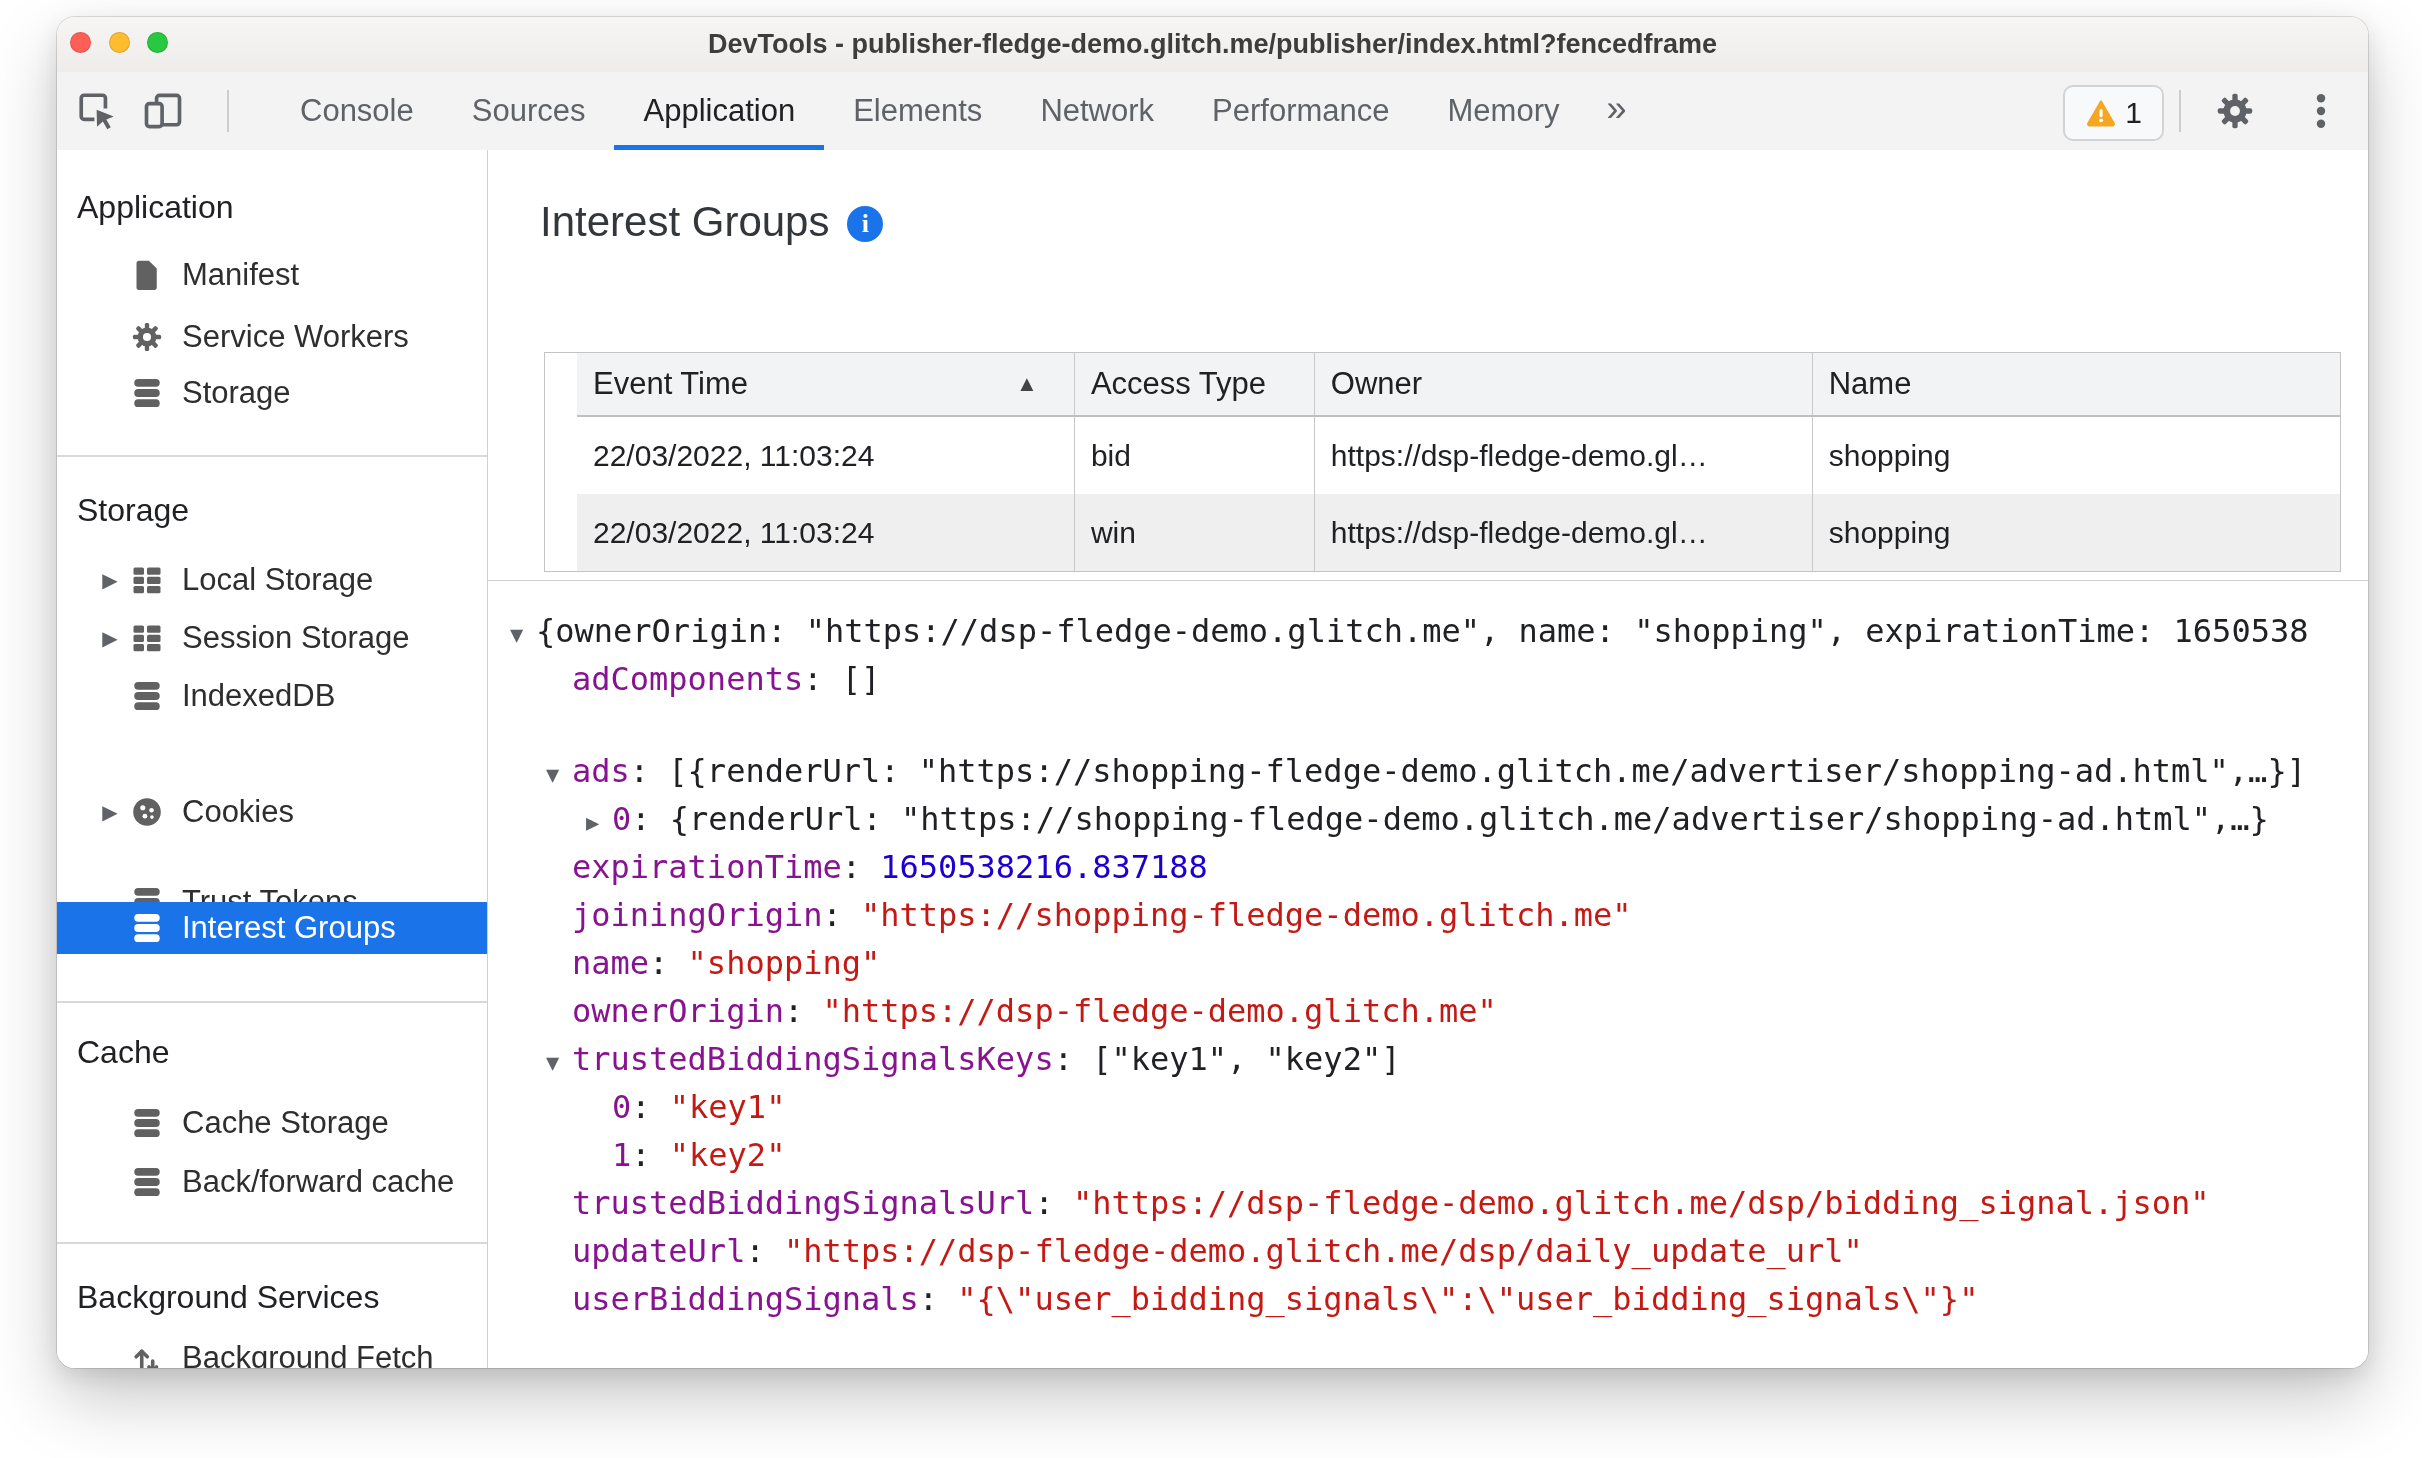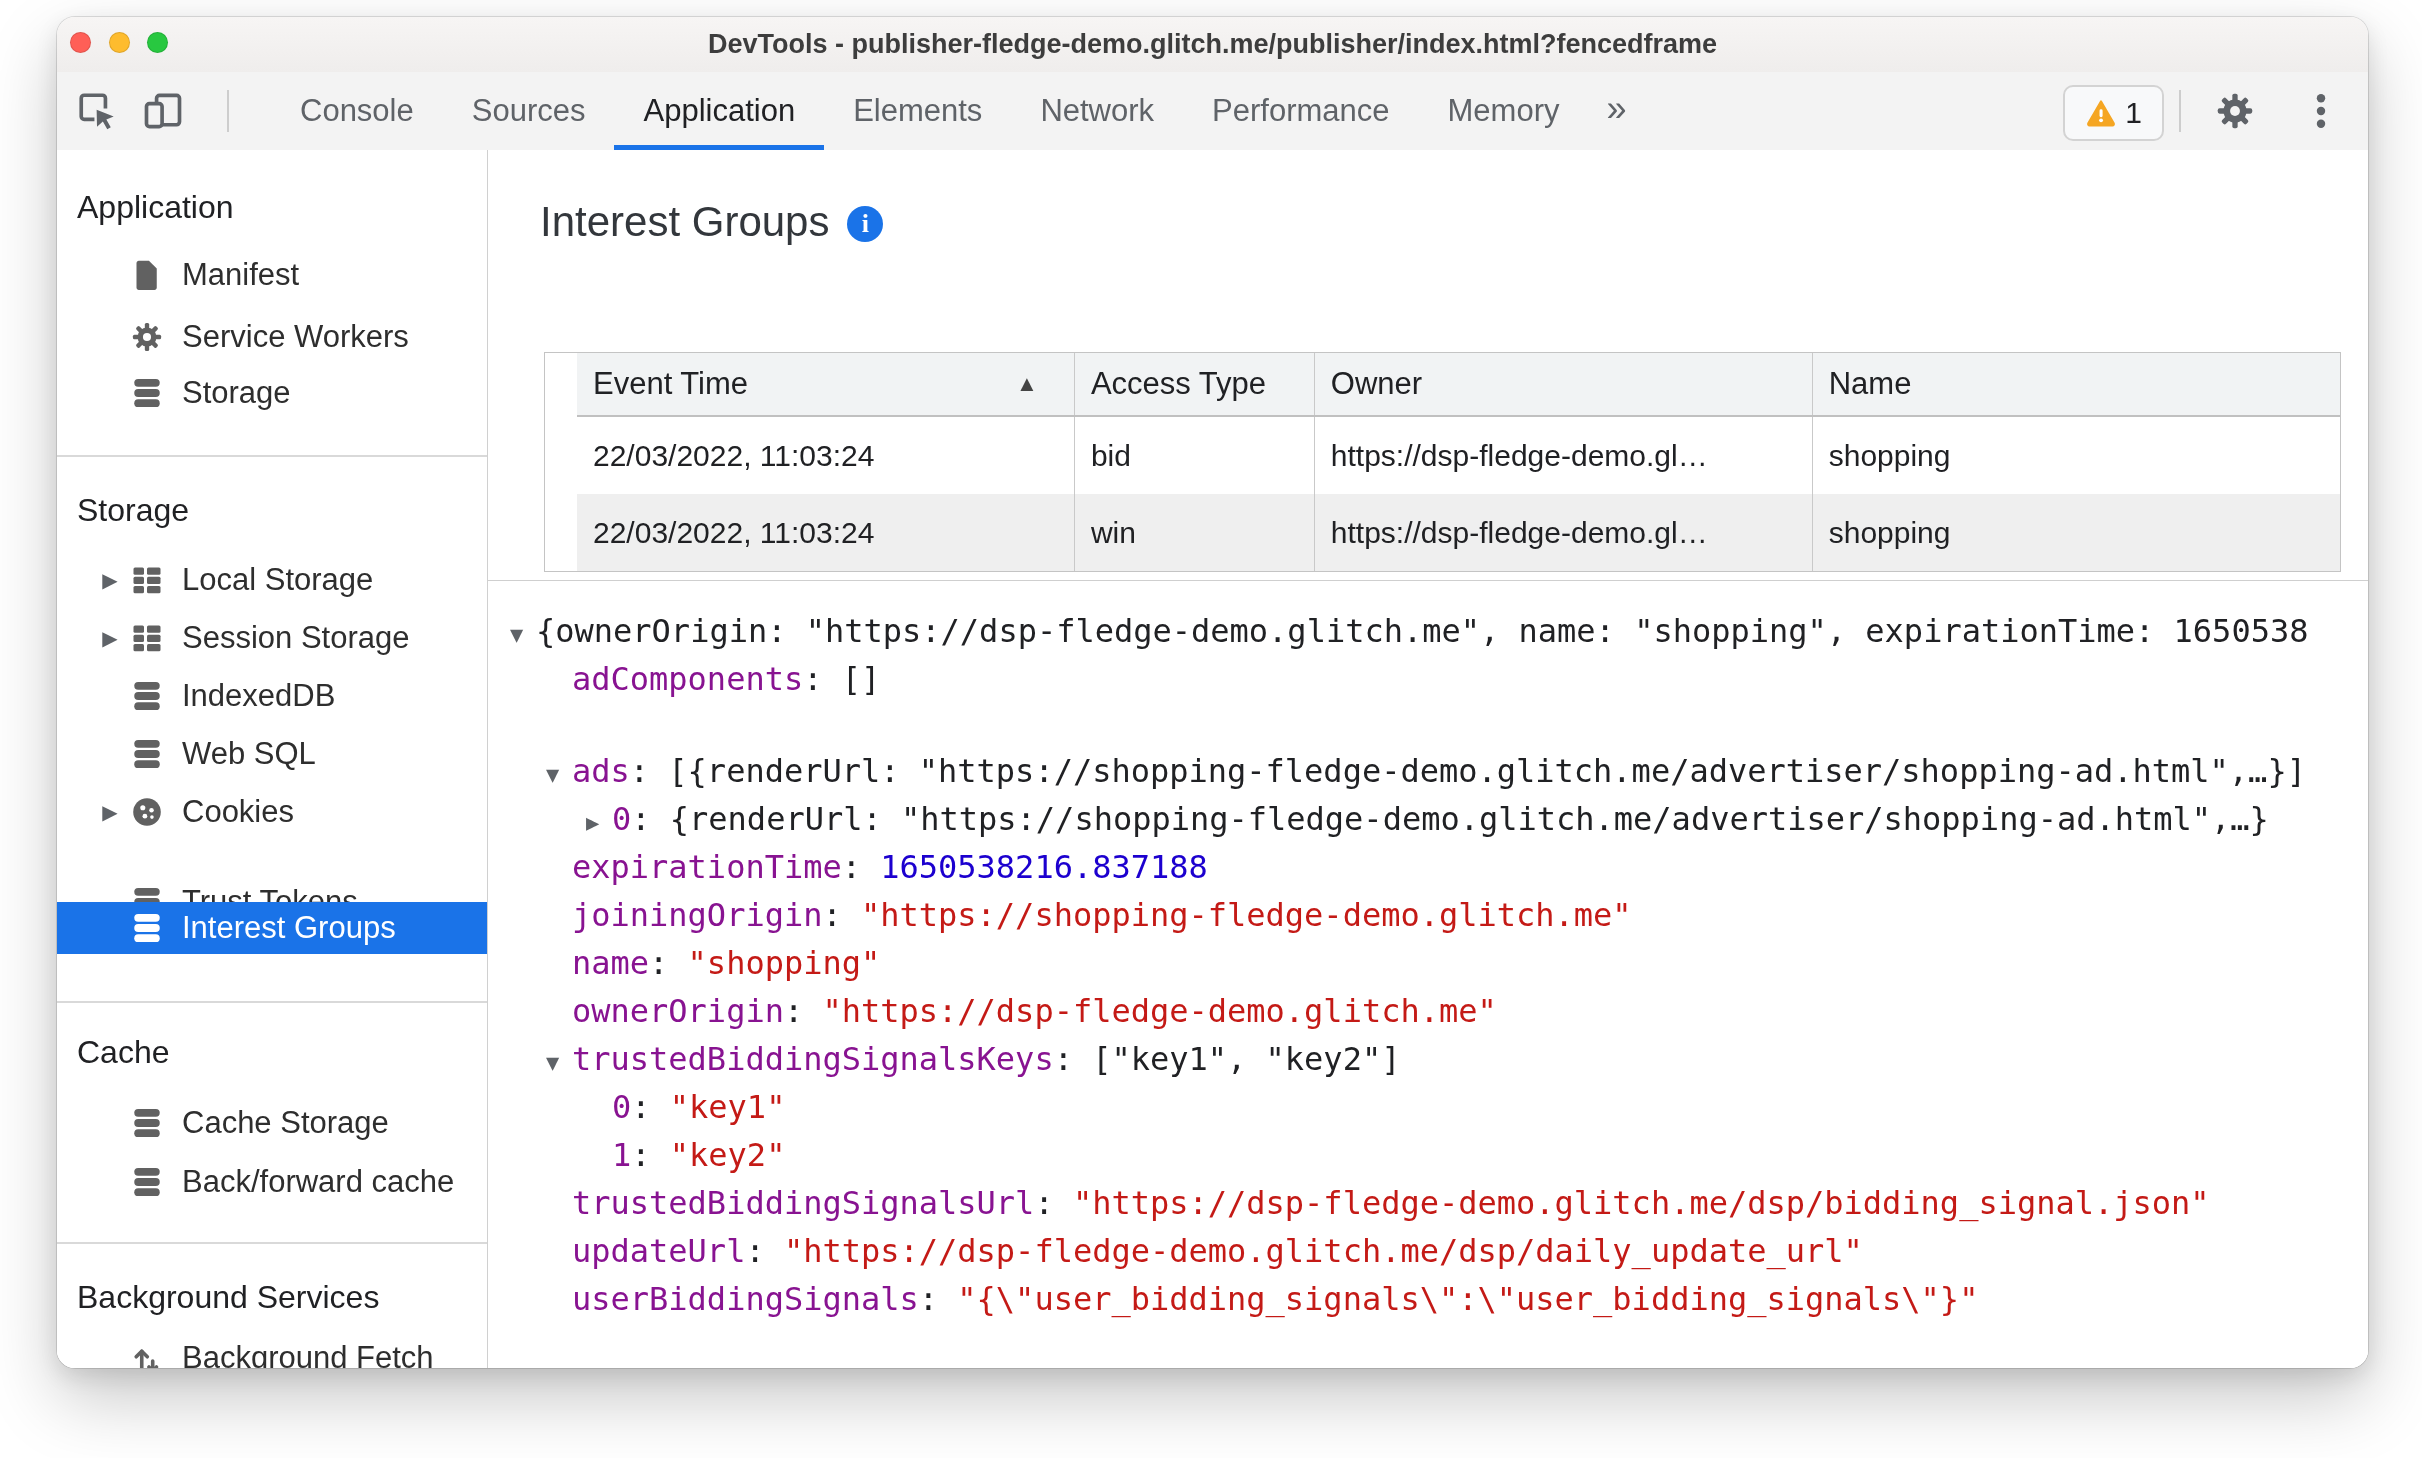--- a/index.html
+++ b/index.html
@@ -229,32 +229,20 @@
           <span class="icon">
             <svg viewBox="0 0 24 24" fill="currentColor">
               <g>
                 <rect x="3.5" y="2.6" width="17" height="5.2" rx="2.6"></rect>
                 <rect x="3.5" y="9.4" width="17" height="5.2" rx="2.6"></rect>
                 <rect x="3.5" y="16.2" width="17" height="5.2" rx="2.6"></rect>
               </g>
             </svg>
           </span>
           <span class="label">IndexedDB</span>
-        </div>
-        <div class="sb-item" style="top: 578px;">
-          <span class="icon">
-            <svg viewBox="0 0 24 24" fill="currentColor">
-              <g>
-                <rect x="3.5" y="2.6" width="17" height="5.2" rx="2.6"></rect>
-                <rect x="3.5" y="9.4" width="17" height="5.2" rx="2.6"></rect>
-                <rect x="3.5" y="16.2" width="17" height="5.2" rx="2.6"></rect>
-              </g>
-            </svg>
-          </span>
-          <span class="label">Web SQL</span>
         </div>
         <div class="sb-item" style="top: 636px;">
           <span class="expander">▶</span>
           <span class="icon">
             <svg viewBox="0 0 24 24" fill="currentColor">
               <g>
                 <circle cx="12" cy="12" r="9.2"></circle>
                 <circle cx="9.2" cy="9.2" r="1.7" fill="#ffffff"></circle>
                 <circle cx="15" cy="10.8" r="1.5" fill="#ffffff"></circle>
                 <circle cx="10.6" cy="14.8" r="1.6" fill="#ffffff"></circle>

